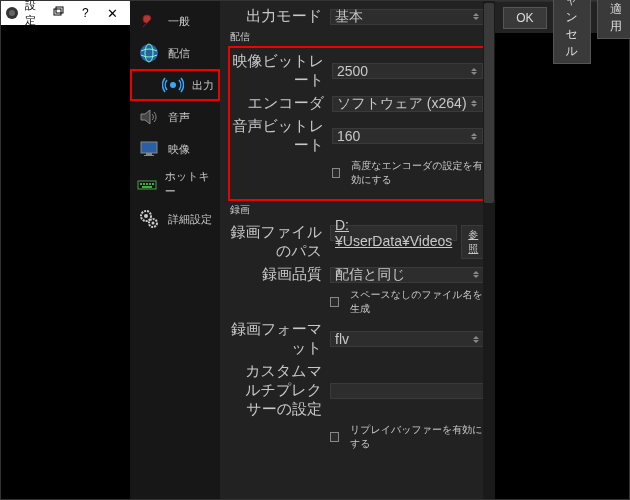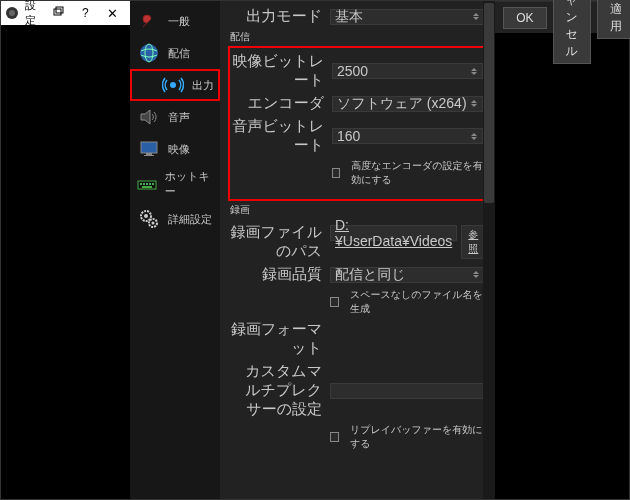--- a/index.html
+++ b/index.html
@@ -226,20 +226,29 @@
           </div>
           <div class="row">
             <div class="label"></div>
             <div class="field chk">
               <span class="box"></span>
               <span>スペースなしのファイル名を生成</span>
             </div>
           </div>
           <div class="row">
             <div class="label">録画フォーマット</div>
+            <div class="field">
+              <div class="sel">
+                  <span>flv</span>
+                </div>
+              <div class="spin">
+                  <div class="up"></div>
+                  <div class="dn"></div>
+                </div>
+            </div>
           </div>
           <div class="row">
             <div class="label">カスタムマルチプレクサーの設定</div>
             <div class="field">
               <div class="txt">
                   <span></span>
                 </div>
             </div>
           </div>
           <div class="row">

